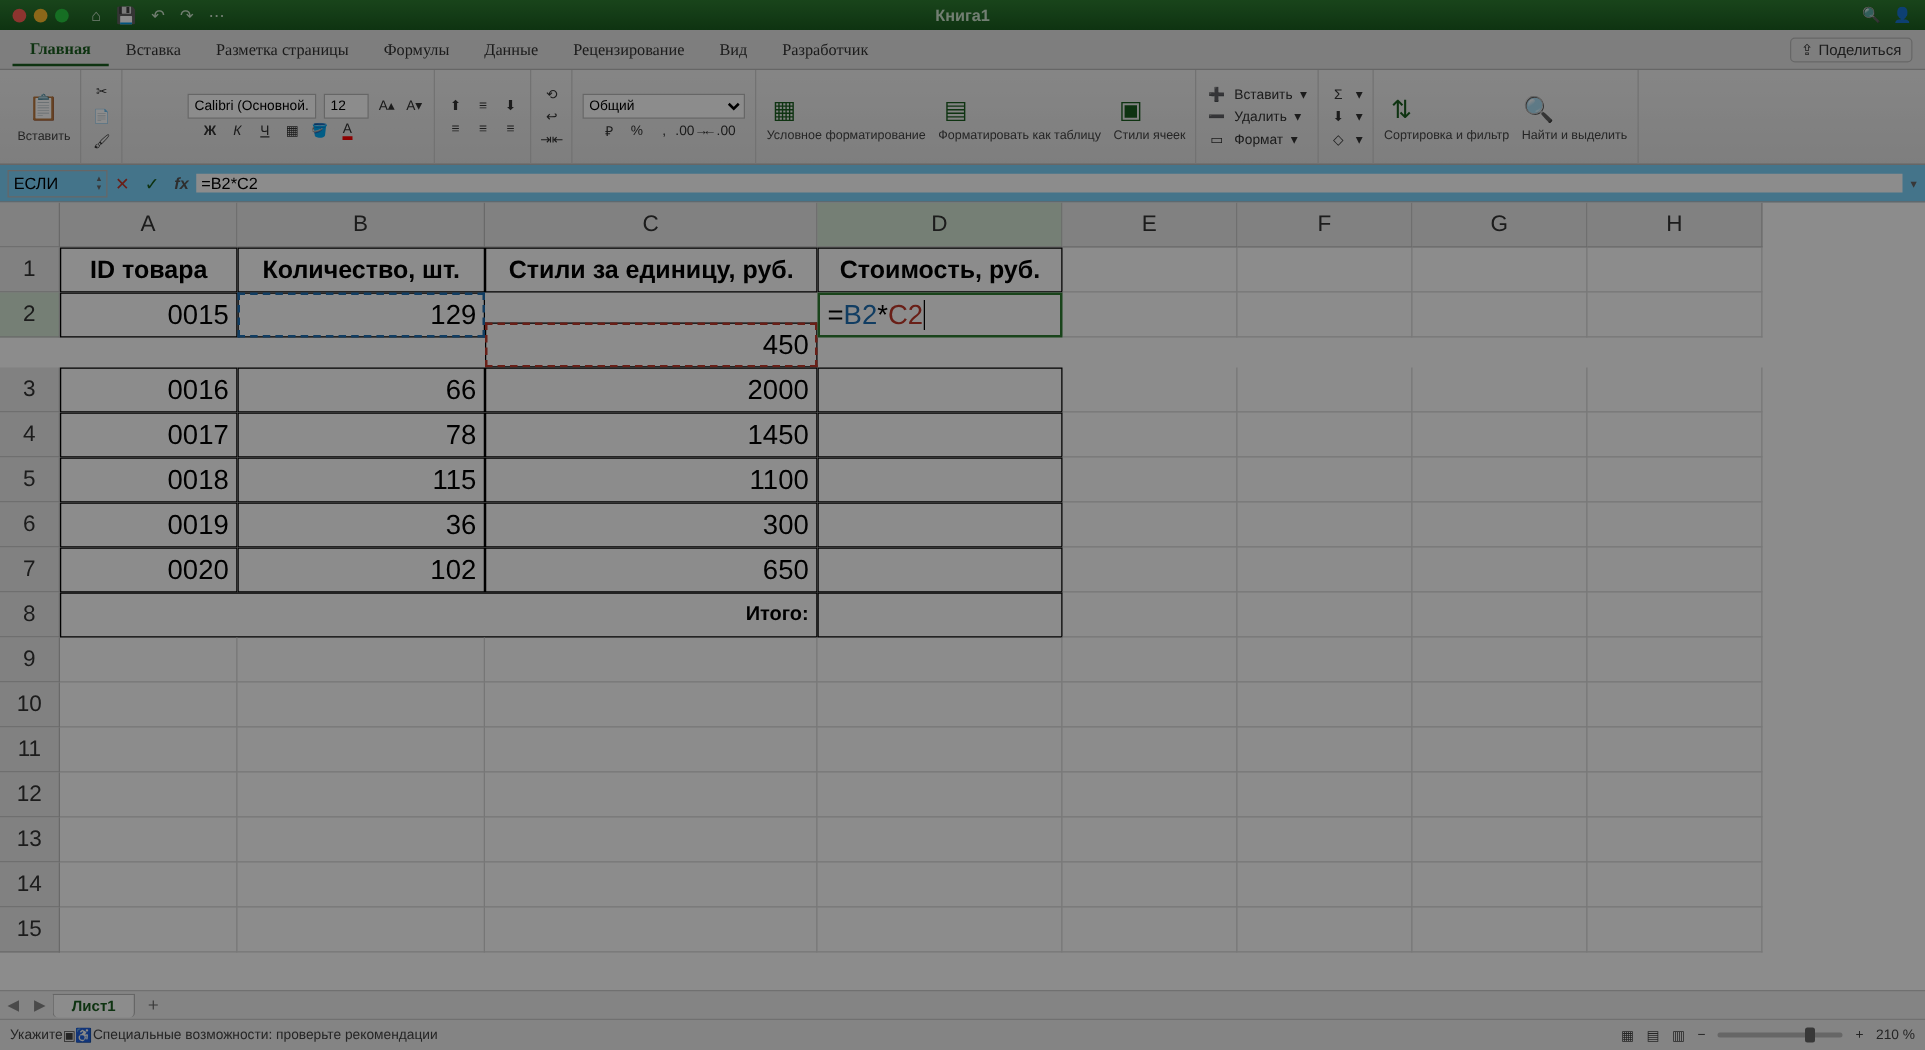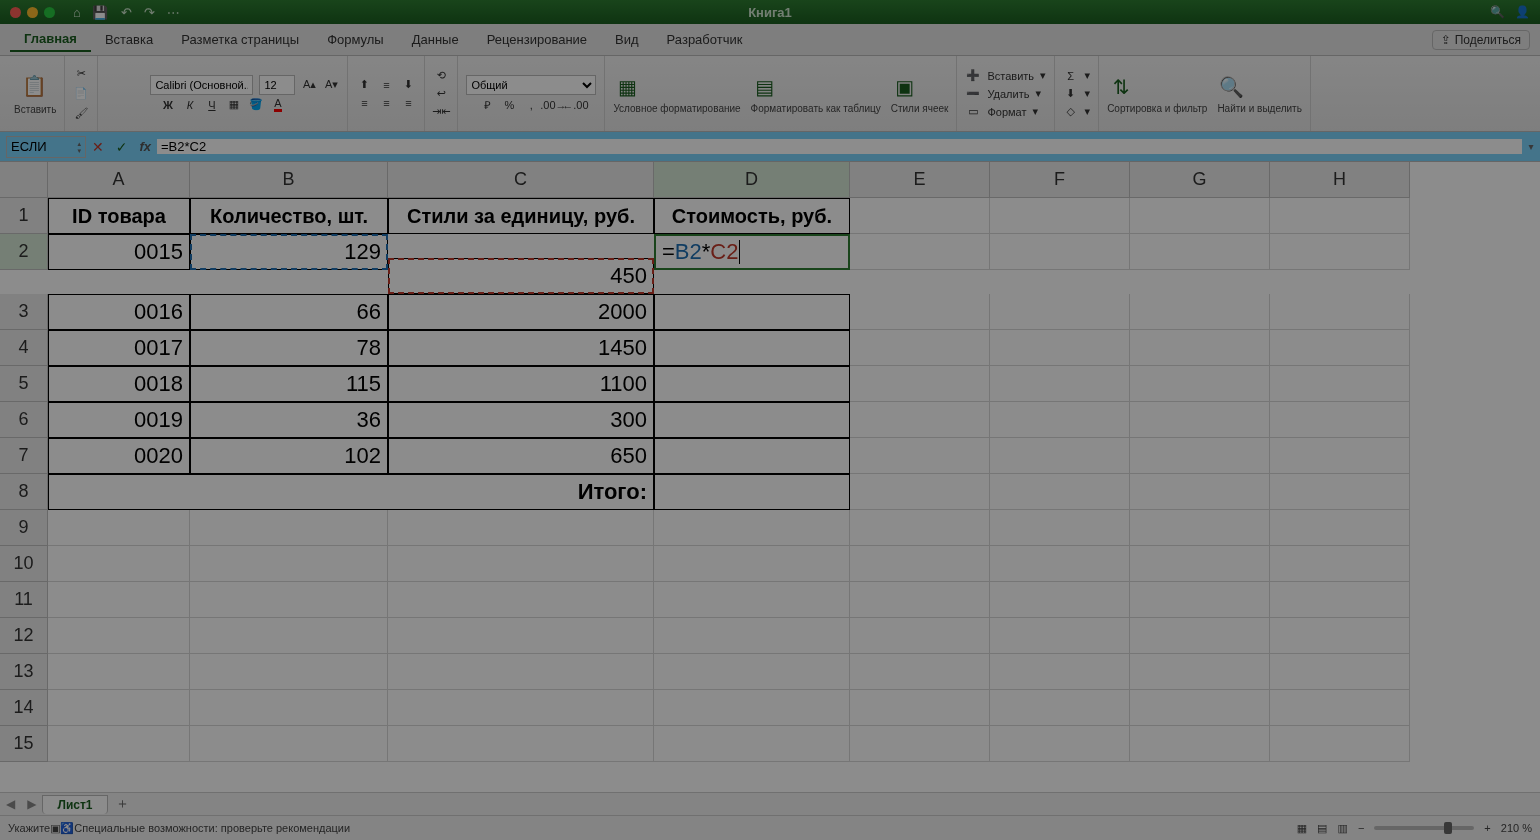--- a/index.html
+++ b/index.html
@@ -12,21 +12,21 @@
 .titlebar { height: 24px; background: linear-gradient(#2e7d32, #1b5e20); display: flex; align-items: center; color: #cfe6cf; font-size: 12px; position: relative; }
 .traffic { display: flex; gap: 6px; padding-left: 10px; }
 .traffic span { width: 11px; height: 11px; border-radius: 50%; display: inline-block; }
 .tr-close { background: #ff5f57; } .tr-min { background: #febc2e; } .tr-max { background: #28c840; }
 .tb-icons { display: flex; gap: 12px; align-items: center; margin-left: 18px; color: #cfe6cf; font-size: 13px; }
 .tb-title { position: absolute; left: 50%; transform: translateX(-50%); font-weight: 600; font-size: 13px; }
 .tb-right { margin-left: auto; margin-right: 10px; display: flex; gap: 10px; }
 
 
 .ribbon-tabs { height: 32px; background: #e6e6e6; display: flex; align-items: center; padding: 0 10px; font-size: 13px; border-bottom: 1px solid #bbb; }
-.ribbon-tabs .tab { padding: 4px 14px; color: #333; cursor: pointer; }
+.ribbon-tabs .tab { padding: 4px 14px; color: #333; cursor: pointer; font-family: Liberation Serif, serif; }
 .ribbon-tabs .tab.active { color: #1b5e20; border-bottom: 2px solid #1b5e20; font-weight: 600; }
 .share { margin-left: auto; display: flex; align-items: center; gap: 4px; font-size: 12px; color: #333; padding: 2px 8px; border: 1px solid #bbb; border-radius: 4px; }
 
 
 .ribbon { height: 76px; background: linear-gradient(#f3f3f3, #e6e6e6); display: flex; align-items: center; font-size: 11px; color: #333; border-bottom: 1px solid #bbb; padding: 0 6px; gap: 0; }
 .rgroup { display: flex; flex-direction: column; align-items: center; padding: 4px 8px; border-right: 1px solid #d0d0d0; height: 100%; justify-content: center; gap: 2px; }
 .rgroup .row { display: flex; gap: 6px; align-items: center; }
 .ribbon .icon { width: 16px; height: 16px; display: inline-flex; align-items: center; justify-content: center; color: #333; }
 .bigicon { width: 28px; height: 28px; display: flex; align-items: center; justify-content: center; color: #1b5e20; font-size: 20px; }
 .ribbon input.font { width: 103px; height: 20px; font-size: 11px; border: 1px solid #bbb; background: #fff; padding: 0 4px; margin-left: 44px; }
@@ -46,21 +46,21 @@
 .fexpand { width: 18px; text-align: center; color: #666; font-size: 10px; }
 
 
 .gridwrap { position: relative; height: calc(840px - 24px - 32px - 76px - 30px - 24px - 24px); overflow: hidden; background: #fff; }
 .grid { display: grid; grid-template-columns: 48px 142px 198px 266px 196px repeat(4, 140px); font-size: 20px; color: #000; }
 .hdr, .rh { background: #ececec; border-right: 1px solid #c0c0c0; border-bottom: 1px solid #c0c0c0; display: flex; align-items: center; justify-content: center; height: 36px; color: #333; font-size: 18px; }
 .hdr { height: 36px; }
 .cell { border-right: 1px solid #d8d8d8; border-bottom: 1px solid #d8d8d8; height: 36px; padding: 0 6px; display: flex; align-items: center; }
 .cell.dh { font-weight: 700; justify-content: center; border: 1px solid #000; background: #fff; font-size: 20px; }
 .cell.data { justify-content: flex-end; border: 1px solid #000; background: #fff; font-size: 22px; }
-.cell.itogo { justify-content: flex-end; font-weight: 700; border: 1px solid #000; font-size: 22px; grid-column: 2 / span 3; }
+.cell.itogo { justify-content: flex-end; font-weight: 700; border: 1px solid #000; font-size: 16px; grid-column: 2 / span 3; }
 .cell.itogoD { border: 1px solid #000; }
 .cell.edit { background: #fff; position: relative; border: 2px solid #2e7d32 !important; font-family: Consolas, monospace; font-size: 22px; justify-content: flex-start; }
 .cell.edit .eq { color: #000; }
 .cell.edit .rB { color: #1f6fb2; }
 .cell.edit .op { color: #000; }
 .cell.edit .rC { color: #c0392b; }
 .cell.edit .cursor { display:inline-block; width:1px; height:24px; background:#000; margin-left:1px; }
 
 .srcB { outline: 2px dashed #1f6fb2; outline-offset: -2px; }
 .srcC { outline: 2px dashed #c0392b; outline-offset: -2px; margin-top: 24px; }

